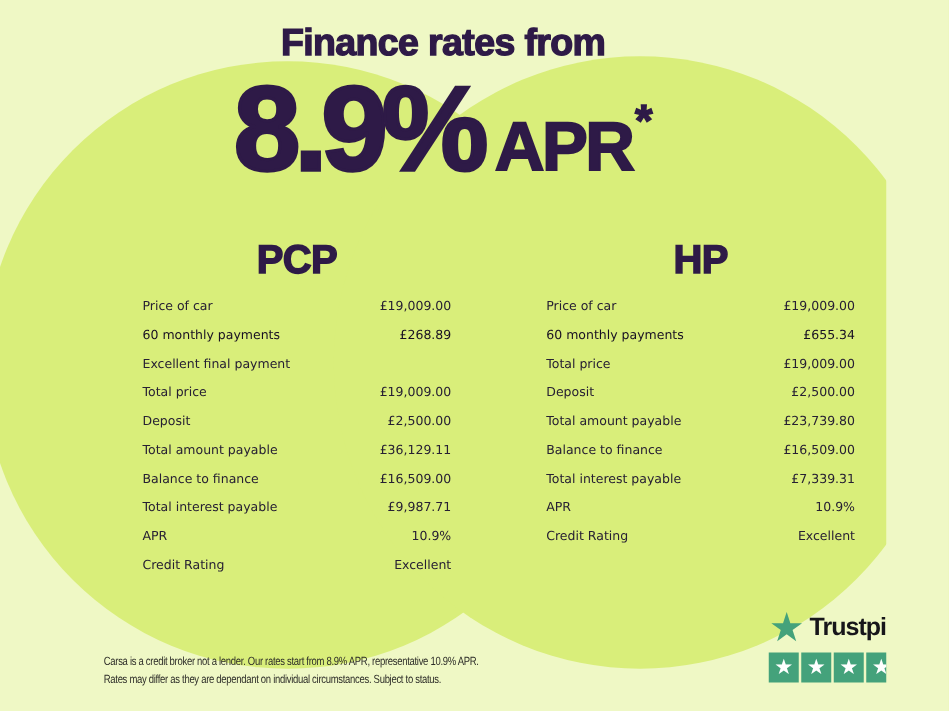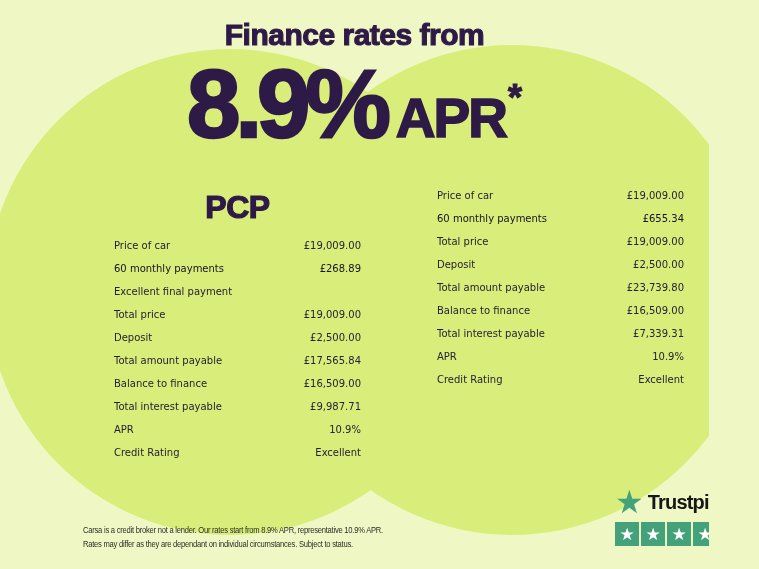--- a/index.html
+++ b/index.html
@@ -110,40 +110,41 @@
       <div class="row">
         <span>Total price</span>
         <span>£19,009.00</span>
       </div>
       <div class="row">
         <span>Deposit</span>
         <span>£2,500.00</span>
       </div>
       <div class="row">
         <span>Total amount payable</span>
-        <span>£17,565.84</span>
+        <span>£36,129.11</span>
       </div>
       <div class="row">
         <span>Balance to finance</span>
         <span>£16,509.00</span>
       </div>
       <div class="row">
         <span>Total interest payable</span>
         <span>£9,987.71</span>
       </div>
       <div class="row">
         <span>APR</span>
         <span>10.9%</span>
       </div>
       <div class="row">
         <span>Credit Rating</span>
         <span>Excellent</span>
       </div>
     </div>
   <div class="col hp">
+      <div class="col-header">HP</div>
       <div class="row">
         <span>Price of car</span>
         <span>£19,009.00</span>
       </div>
       <div class="row bold">
         <span>60 monthly payments</span>
         <span>£655.34</span>
       </div>
       <div class="row">
         <span>Total price</span>

